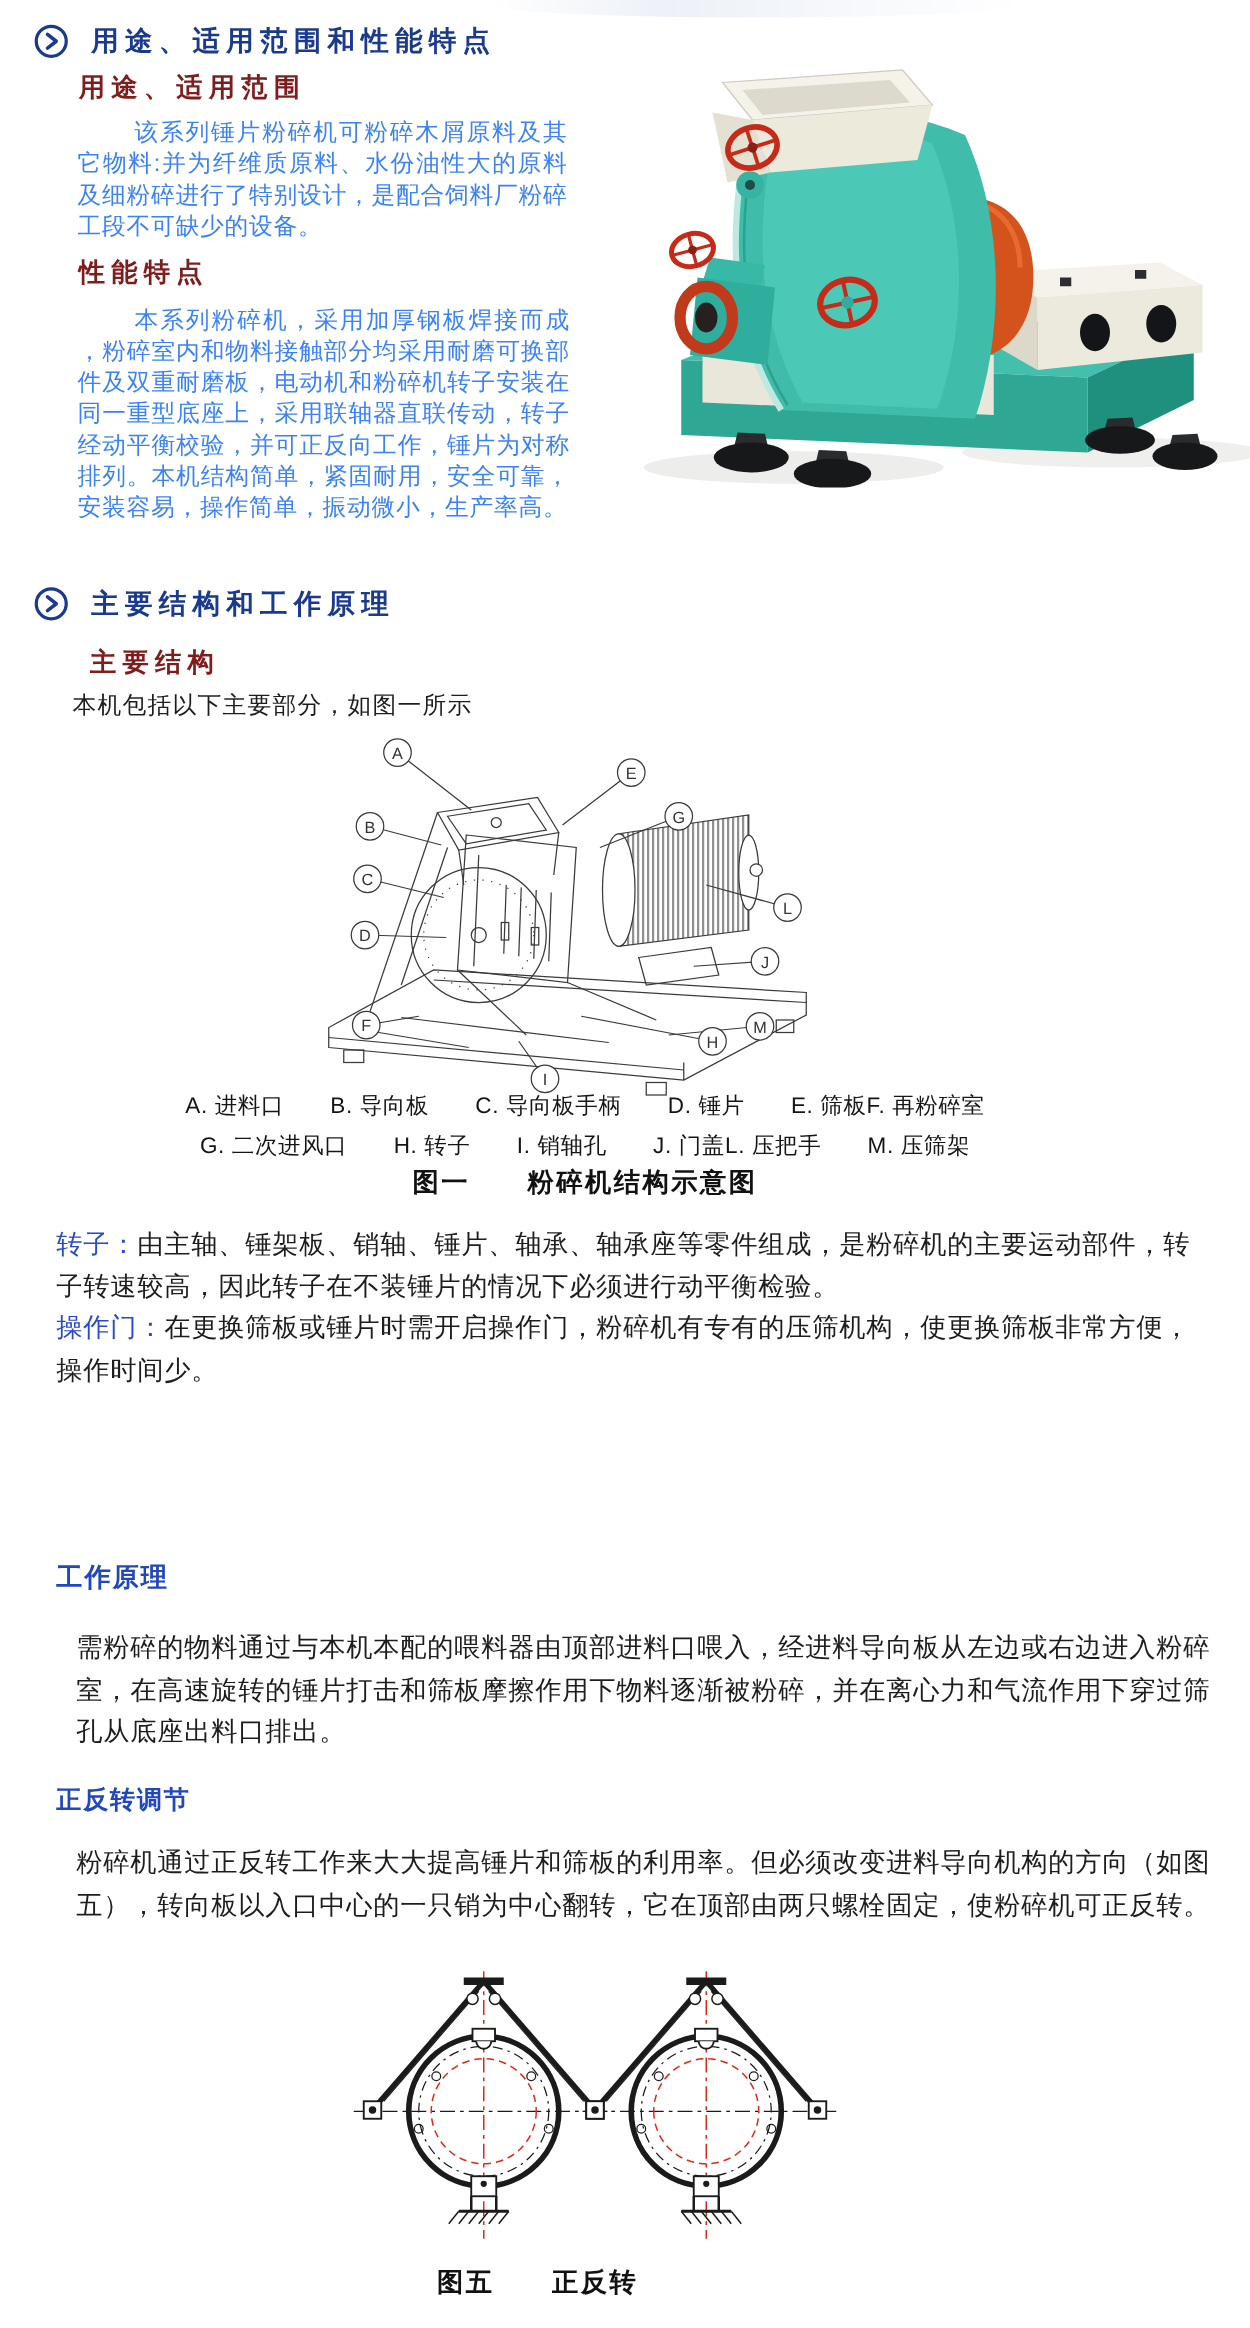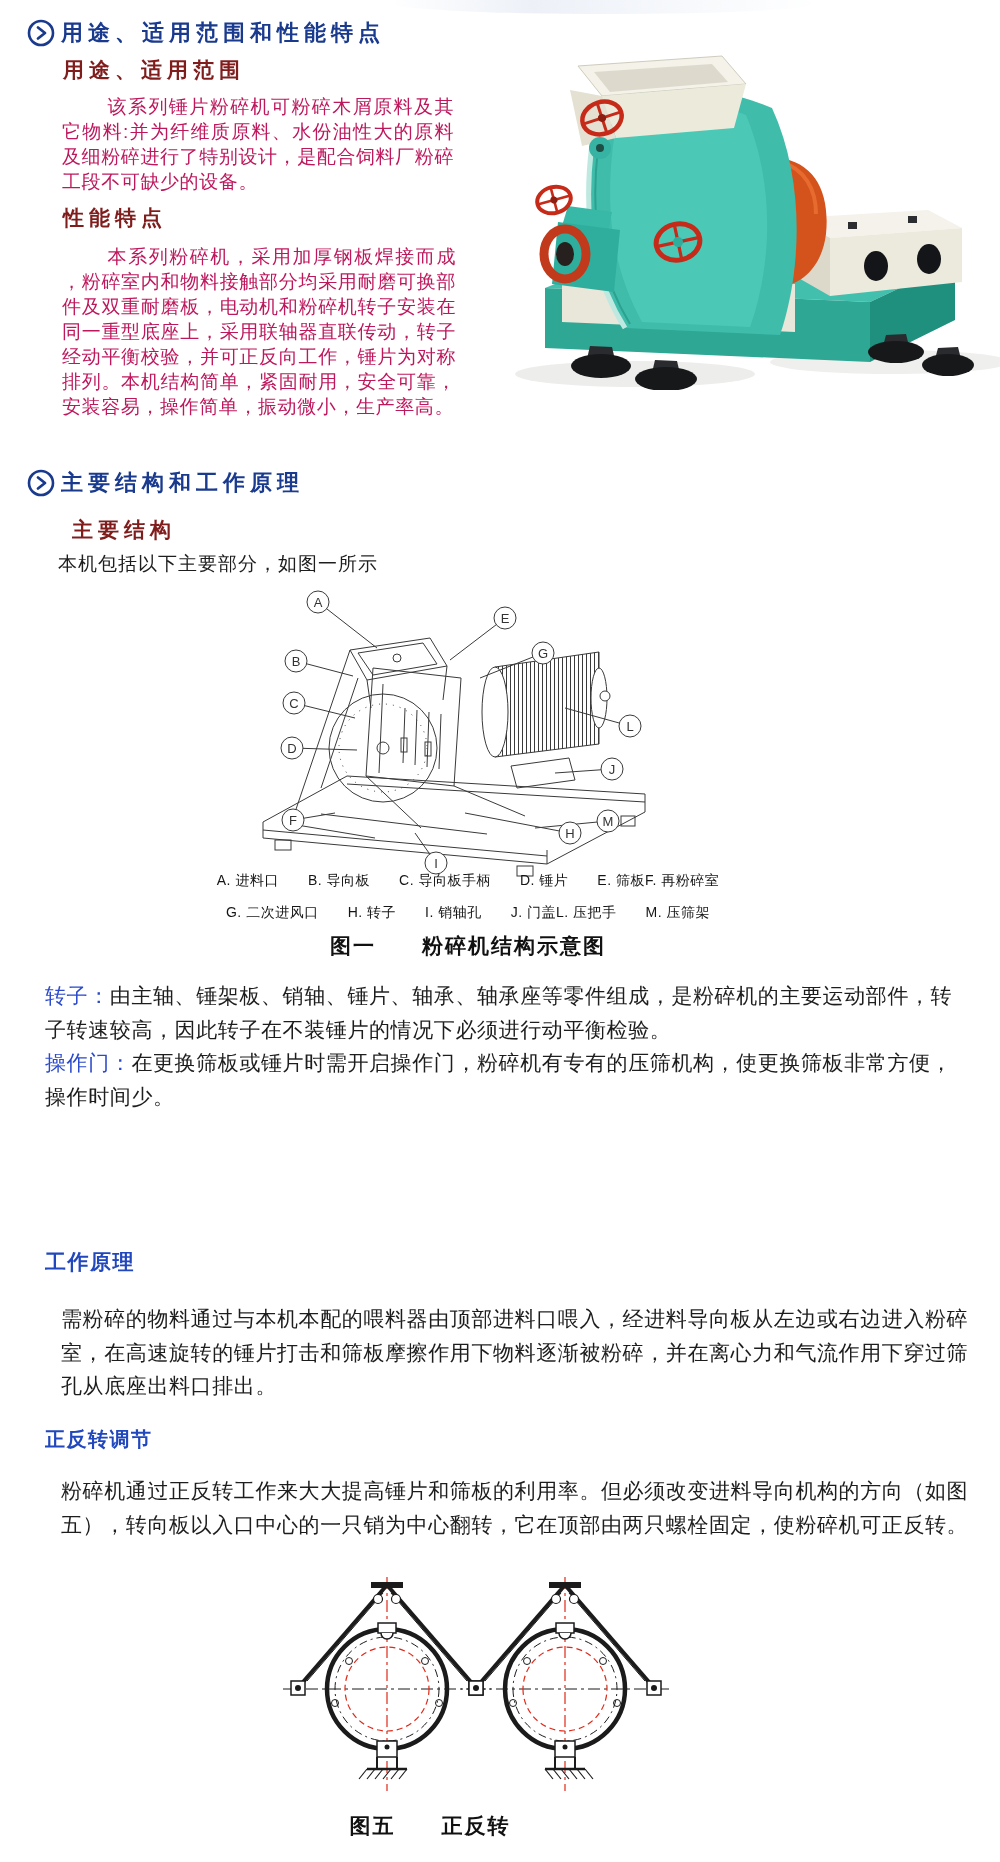--- a/index.html
+++ b/index.html
@@ -4,37 +4,37 @@
 <style>
   html,body{margin:0;padding:0;}
   body{
     width:1000px;height:1862px;position:relative;background:#ffffff;
     font-family:"Liberation Sans","DejaVu Sans",sans-serif;color:#1c1c1c;overflow:hidden;
   }
   .top-smudge{
     position:absolute;left:390px;top:-8px;width:430px;height:22px;border-radius:50%;
     background:linear-gradient(90deg,rgba(226,232,242,0),rgba(222,229,241,.55),rgba(230,236,246,.35),rgba(226,232,242,0));
   }
-  .sec-header{position:absolute;display:flex;align-items:center;gap:5px;}
+  .sec-header{position:absolute;display:flex;align-items:center;gap:17px;}
   .sec-header svg{flex:0 0 auto;}
   .sec-title{
     font-size:22px;font-weight:bold;color:#1a3a8e;letter-spacing:5px;white-space:nowrap;
   }
   .sub-title{
     position:absolute;font-size:21px;font-weight:bold;color:#7f1d1d;letter-spacing:5px;white-space:nowrap;
   }
   .col-text{
     position:absolute;margin:0;font-size:19px;line-height:25px;letter-spacing:.6px;
-    color:#be185d;text-align:justify;line-break:anywhere;word-break:break-all;
+    color:#3b82f6;text-align:justify;line-break:anywhere;word-break:break-all;
   }
   .indent{text-indent:2.4em;}
   .photo{position:absolute;left:450px;top:30px;width:550px;height:360px;}
   .intro{position:absolute;font-size:19px;color:#1d1d1d;letter-spacing:1px;white-space:nowrap;}
   .legend{
-    position:absolute;left:0;width:936px;text-align:center;font-size:14px;color:#151515;
+    position:absolute;left:0;width:936px;text-align:center;font-size:18px;color:#151515;
     letter-spacing:.5px;white-space:nowrap;
   }
   .figcap{
     position:absolute;left:0;width:936px;text-align:center;font-size:21px;font-weight:bold;
     color:#111;letter-spacing:2px;
   }
   .figcap.f5{width:860px;}
   .defs{position:absolute;left:45px;top:979px;width:908px;}
   .def{
     margin:0;font-size:21px;line-height:33.5px;letter-spacing:.6px;color:#1d1d1d;

